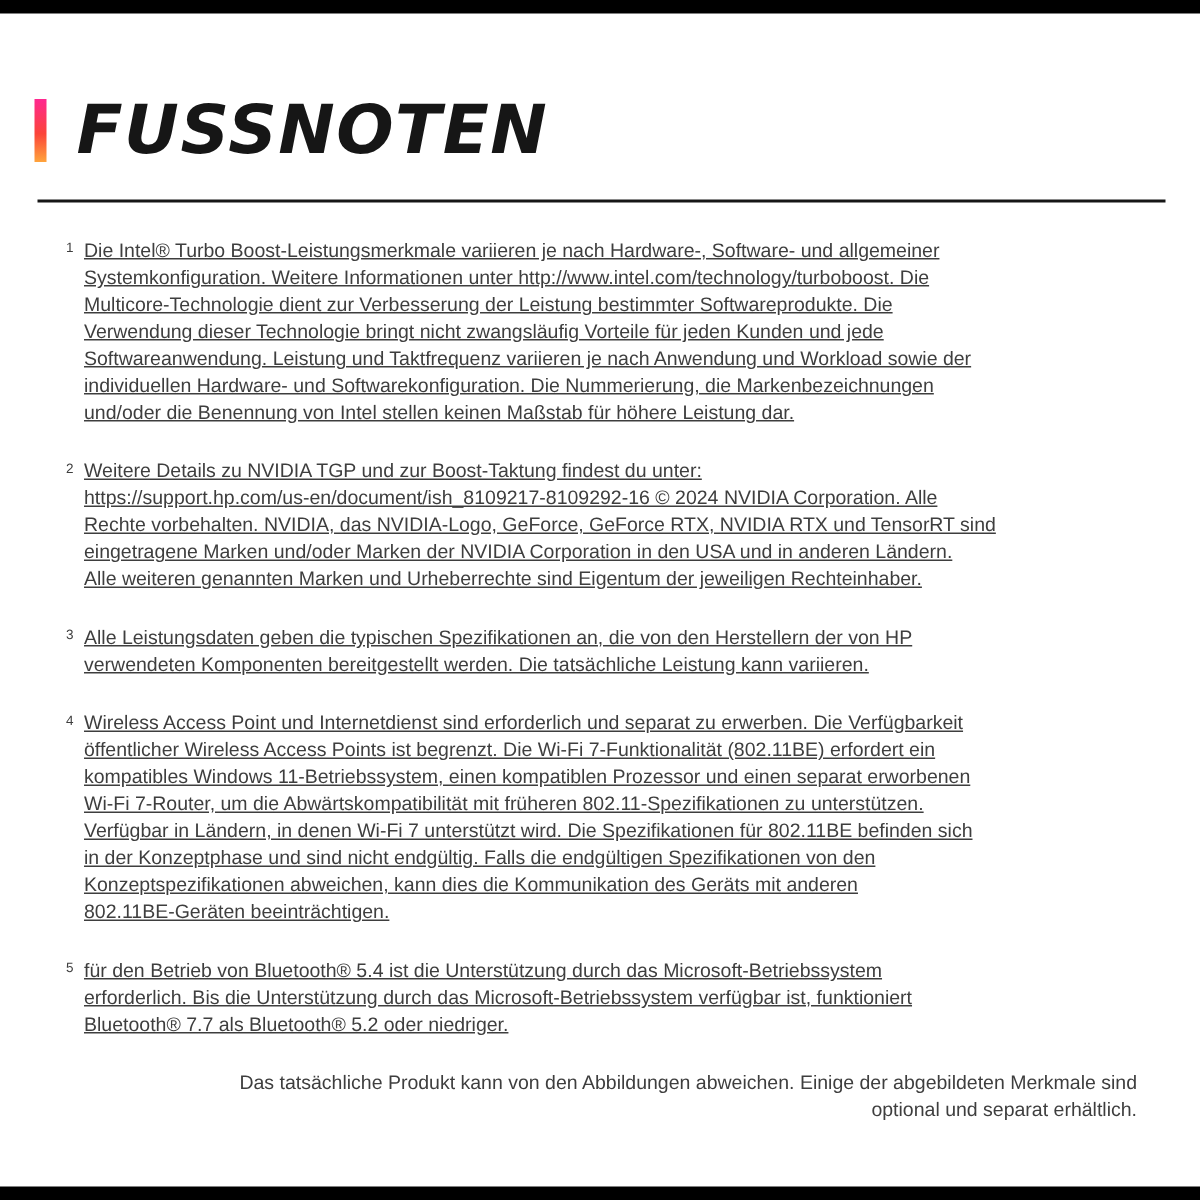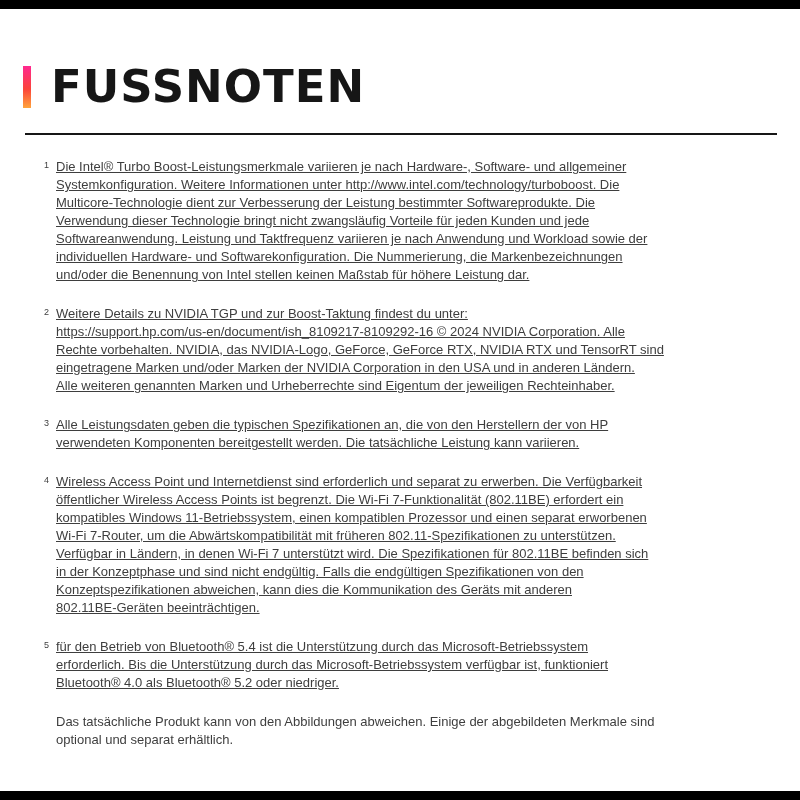--- a/index.html
+++ b/index.html
@@ -23,20 +23,21 @@
   }
   .edge-bar.top { top: 0; }
   .edge-bar.bottom { bottom: 0; }
 
   .header {
     position: absolute;
     top: 66px;
     left: 23px;
     display: flex;
     align-items: center;
+    font-style: italic;
   }
 
   .accent-bar {
     width: 8px;
     height: 42px;
     margin-right: 20px;
     background: linear-gradient(180deg, #ff2890 0%, #fb4439 55%, #ffa43c 100%);
   }
 
   .page-title {
@@ -80,22 +81,22 @@
     color: #3e3e3e;
   }
 
   .fn-text {
     flex: 1;
     white-space: pre-line;
     text-decoration: underline;
   }
 
   .disclaimer {
-    margin-left: 12px;
     white-space: pre-line;
+    text-align: right;
   }
 </style>
 </head>
 <body>
 
 <div class="page">
 
   <div class="edge-bar top"></div>
 
   <div class="header">
@@ -142,21 +143,21 @@
 Verfügbar in Ländern, in denen Wi-Fi 7 unterstützt wird. Die Spezifikationen für 802.11BE befinden sich
 in der Konzeptphase und sind nicht endgültig. Falls die endgültigen Spezifikationen von den
 Konzeptspezifikationen abweichen, kann dies die Kommunikation des Geräts mit anderen
 802.11BE-Geräten beeinträchtigen.</span>
     </div>
 
     <div class="footnote">
       <span class="fn-marker">5</span>
       <span class="fn-text">für den Betrieb von Bluetooth® 5.4 ist die Unterstützung durch das Microsoft-Betriebssystem
 erforderlich. Bis die Unterstützung durch das Microsoft-Betriebssystem verfügbar ist, funktioniert
-Bluetooth® 4.0 als Bluetooth® 5.2 oder niedriger.</span>
+Bluetooth® 7.7 als Bluetooth® 5.2 oder niedriger.</span>
     </div>
 
     <div class="disclaimer">Das tatsächliche Produkt kann von den Abbildungen abweichen. Einige der abgebildeten Merkmale sind
 optional und separat erhältlich.</div>
 
   </div>
 
   <div class="edge-bar bottom"></div>
 
 </div>

